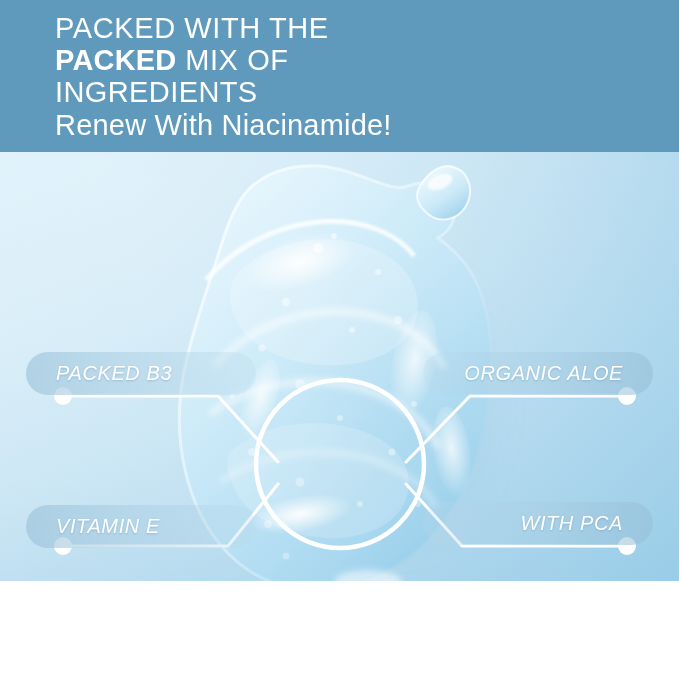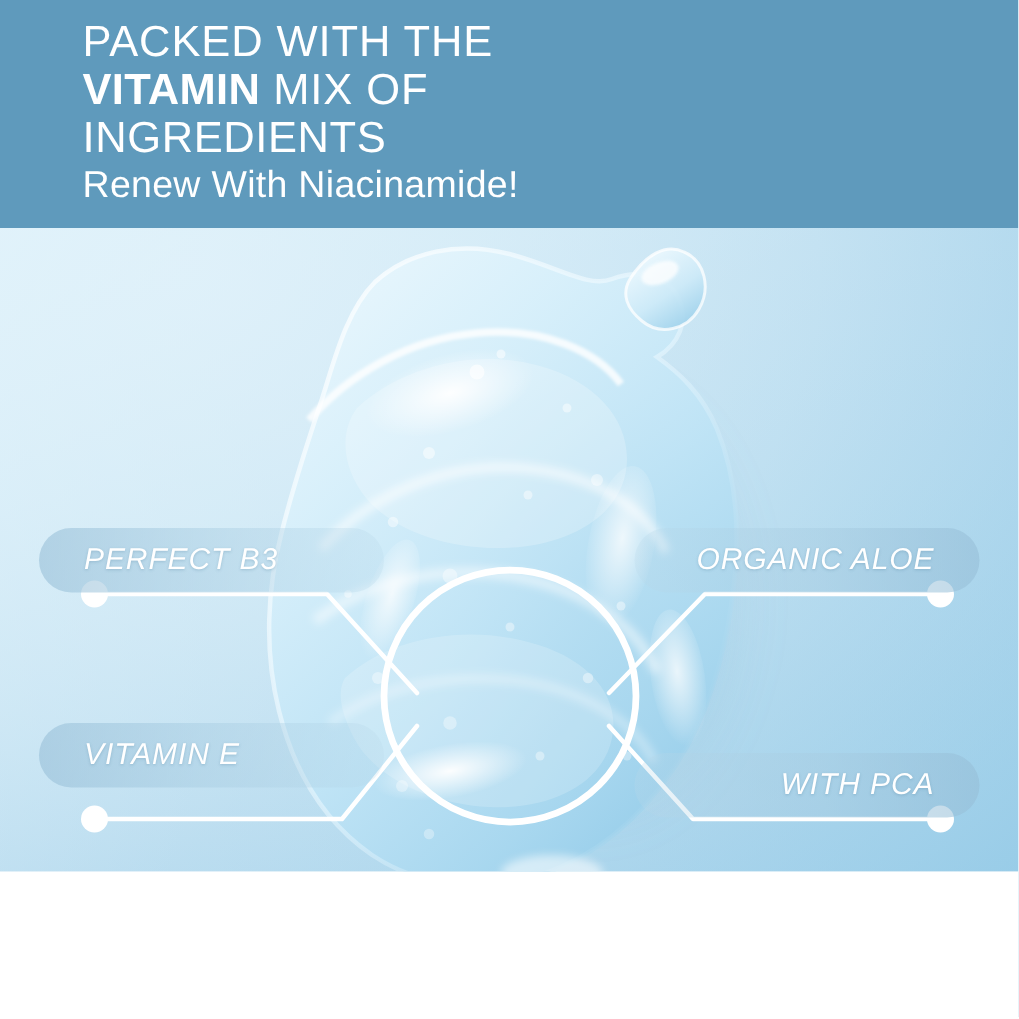--- a/index.html
+++ b/index.html
@@ -21,21 +21,21 @@
   .headline{
     position:absolute;left:55px;top:14px;width:560px;
     color:#ffffff;
     line-height:1.0;
   }
   .hl-line{display:block;white-space:nowrap;}
   .hl1{font-size:29px;font-weight:400;letter-spacing:.6px;margin-bottom:3px;}
   .hl2{font-size:29px;font-weight:400;letter-spacing:.6px;margin-bottom:3px;}
   .hl3{font-size:29px;font-weight:400;letter-spacing:.4px;margin-bottom:4px;}
   .strongbit{font-weight:800;letter-spacing:.2px;}
-  .hl4{font-size:25px;font-weight:400;letter-spacing:.2px;}
+  .hl4{font-size:29px;font-weight:400;letter-spacing:.2px;}
 
   
   .scene{
     position:absolute;left:0;top:152px;width:679px;height:527px;
     overflow:hidden;
     background:
       radial-gradient(120% 110% at 18% 6%, #dff0f9 0%, #d2eaf6 28%, #c4e2f2 52%, #aed6ec 78%, #9ccde7 100%);
   }
   .scene-tint{
     position:absolute;inset:0;
@@ -69,21 +69,21 @@
     background:linear-gradient(90deg, rgba(150,190,215,.58) 0%, rgba(168,205,226,.50) 45%, rgba(185,216,233,.26) 100%);
   }
   .pill-right{
     left:423px;width:230px;
     justify-content:flex-end;padding-right:30px;
     background:linear-gradient(270deg, rgba(150,190,215,.58) 0%, rgba(168,205,226,.50) 45%, rgba(185,216,233,.26) 100%);
     text-align:center;
   }
   .pill-b3{top:352px;}
   .pill-aloe{top:352px;}
-  .pill-ve{top:482px;text-align:center;}
+  .pill-ve{top:505px;text-align:center;}
   .pill-zinc{top:502px;}
   .pill span{
     color:#ffffff;
     font-size:20px;
     font-style:italic;
     font-weight:400;
     letter-spacing:.6px;
     white-space:nowrap;
     text-shadow:0 1px 2px rgba(70,120,150,.30);
   }
@@ -183,21 +183,21 @@
         <circle cx="378" cy="120" r="3" opacity=".46"></circle>
         <circle cx="418" cy="352" r="3" opacity=".34"></circle>
         <circle cx="286" cy="404" r="3.5" opacity=".32"></circle>
       </g>
     </svg>
   </div>
 
   <div class="header-band">
     <div class="headline">
       <span class="hl-line hl1">PACKED WITH THE</span>
-      <span class="hl-line hl2"><b class="strongbit">VITAMIN</b><span> MIX OF</span></span>
+      <span class="hl-line hl2"><b class="strongbit">PACKED</b><span> MIX OF</span></span>
       <span class="hl-line hl3">INGREDIENTS</span>
       <span class="hl-line hl4">Renew With Niacinamide!</span>
     </div>
   </div>
 
   <svg class="callouts" viewBox="0 0 679 679">
     <g stroke="#ffffff" stroke-width="3" fill="none" stroke-linecap="round" stroke-linejoin="round">
 
       <path d="M63,396 L218,396 L278,462"></path>
 
@@ -210,21 +210,21 @@
 
     <circle cx="340" cy="464" r="84" fill="none" stroke="#ffffff" stroke-width="4.5"></circle>
 
     <circle cx="63" cy="396" r="9" fill="#ffffff"></circle>
     <circle cx="627" cy="396" r="9" fill="#ffffff"></circle>
     <circle cx="63" cy="546" r="9" fill="#ffffff"></circle>
     <circle cx="627" cy="546" r="9" fill="#ffffff"></circle>
   </svg>
 
   <div class="pill pill-left pill-b3">
-    <span>PERFECT B3</span>
+    <span>PACKED B3</span>
   </div>
   <div class="pill pill-right pill-aloe">
     <span>ORGANIC ALOE</span>
   </div>
   <div class="pill pill-left pill-ve">
     <span>VITAMIN E</span>
   </div>
   <div class="pill pill-right pill-zinc">
     <span>WITH PCA</span>
   </div>

